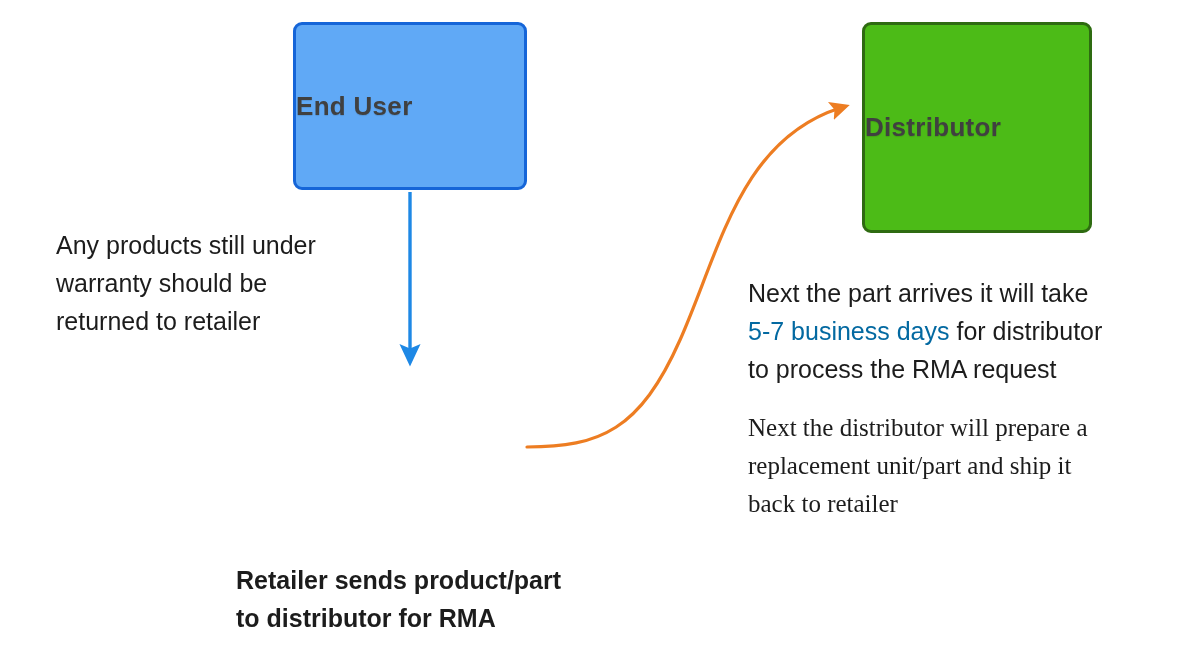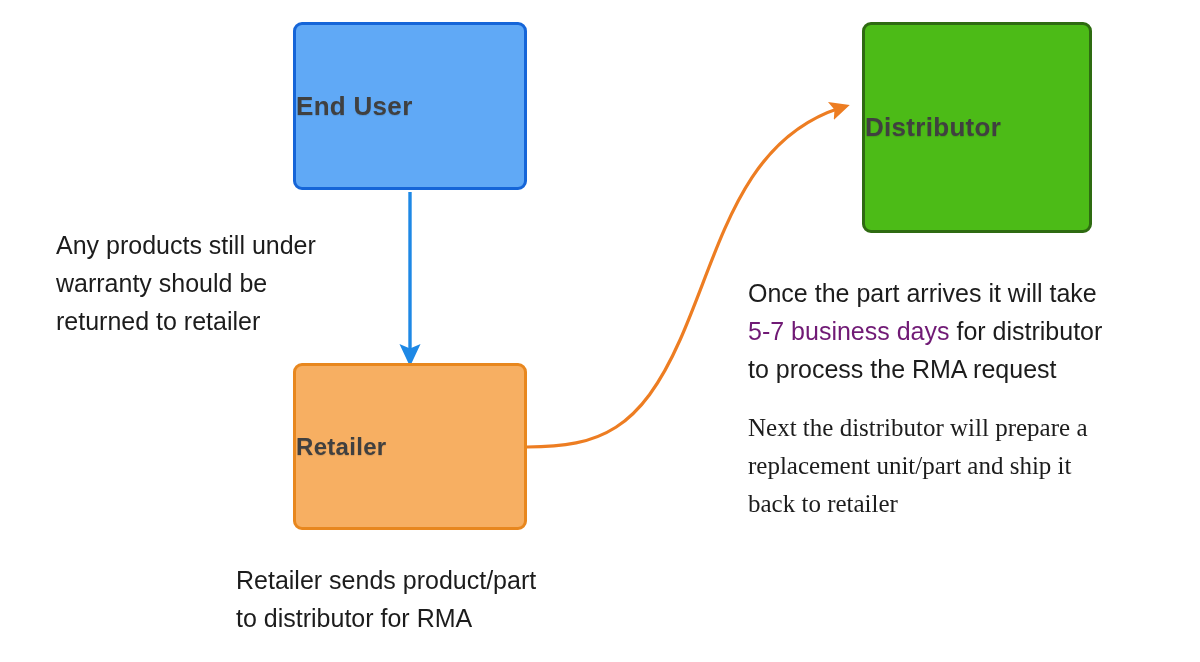--- a/index.html
+++ b/index.html
@@ -84,37 +84,38 @@
     left: 39px;
     top: 226px;
     width: 330px;
     margin-left: 17px;
   }
 
   #note-retailer-sends {
     left: 236px;
     top: 561px;
     width: 400px;
+    font-weight: bold;
   }
 
   #note-distributor-process {
     left: 748px;
     top: 274px;
     width: 430px;
   }
 
   #note-distributor-ship {
     left: 748px;
     top: 409px;
     width: 430px;
     font-family: Liberation Serif, serif;
   }
 
   .highlight-red {
-    color: #701a75;
+    color: #0369a1;
   }
 </style>
 </head>
 <body>
 
 <div id="canvas">
 
   <svg id="connectors" viewBox="0 0 1200 662" xmlns="http://www.w3.org/2000/svg">
     <defs>
       <marker id="arrow-blue" markerWidth="7" markerHeight="7" refX="3.2" refY="3.5" orient="auto" markerUnits="strokeWidth">
@@ -131,32 +132,29 @@
   </svg>
 
   <div class="node" id="node-end-user">
     <span>End User</span>
   </div>
 
   <div class="node" id="node-distributor">
     <span>Distributor</span>
   </div>
 
-  <div class="node" id="node-retailer">
-    <span>Retailer</span>
-  </div>
 
   <div class="note" id="note-warranty">Any products still under
 warranty should be
 returned to retailer</div>
 
   <div class="note" id="note-retailer-sends">Retailer sends product/part
 to distributor for RMA</div>
 
-  <div class="note" id="note-distributor-process"><span>Once the part arrives it will take
+  <div class="note" id="note-distributor-process"><span>Next the part arrives it will take
 </span><span class="highlight-red">5-7 business days</span><span> for distributor
 to process the RMA request</span></div>
 
   <div class="note" id="note-distributor-ship">Next the distributor will prepare a
 replacement unit/part and ship it
 back to retailer</div>
 
 </div>
 
 </body></html>

